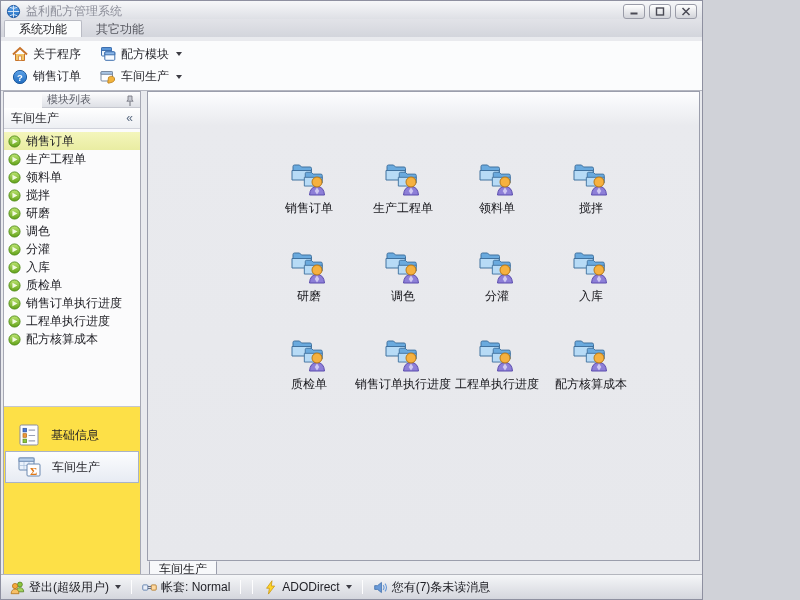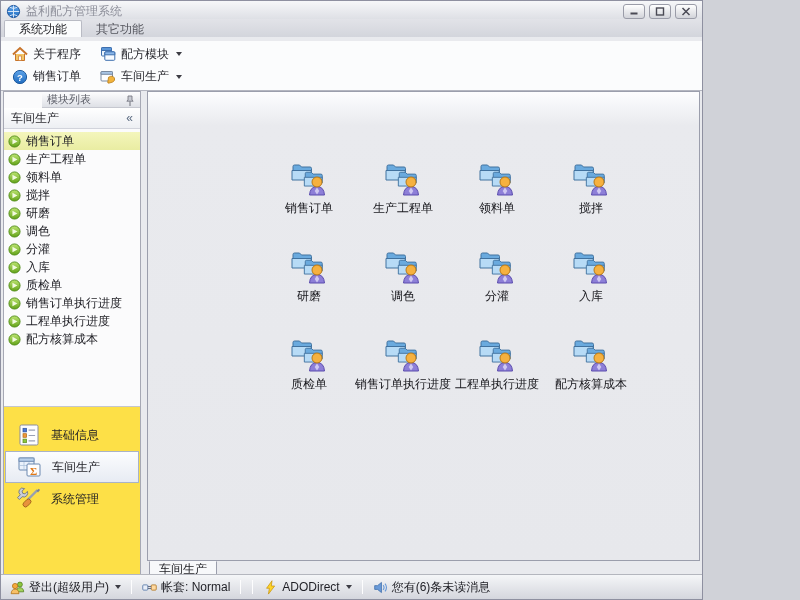--- a/index.html
+++ b/index.html
@@ -358,26 +358,20 @@
               <use href="#s-info"></use>
             </svg>
           <span>基础信息</span>
         </div>
         <div class="section selected">
           <svg>
               <use href="#s-sigma"></use>
             </svg>
           <span>车间生产</span>
         </div>
-        <div class="section">
-          <svg>
-              <use href="#s-tools"></use>
-            </svg>
-          <span>系统管理</span>
-        </div>
       </div>
     </div>
 
     <div class="main">
       <div class="icon-grid">
         <div class="mod">
           <svg>
               <use href="#s-folder-user"></use>
             </svg>
           <span class="lbl">销售订单</span>
@@ -478,17 +472,17 @@
           <use href="#s-bolt"></use>
         </svg>
       <span>ADODirect</span>
       <span class="caret"></span>
     </button>
     <div class="st-sep"></div>
     <button class="st-item">
       <svg>
           <use href="#s-speaker"></use>
         </svg>
-      <span>您有(6)条未读消息</span>
+      <span>您有(7)条未读消息</span>
     </button>
   </div>
 
 </div>
 
 </body></html>

